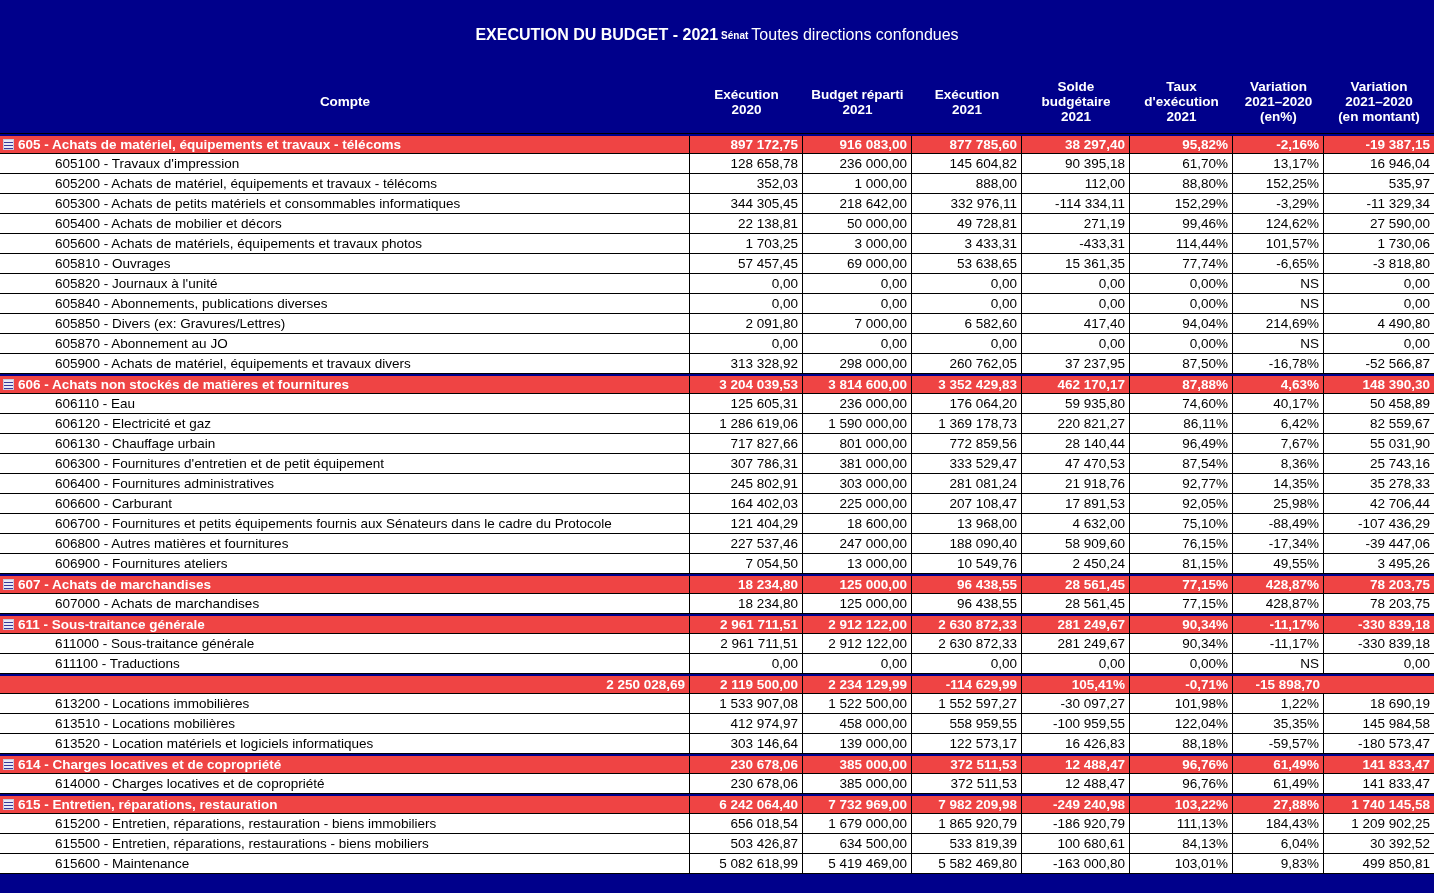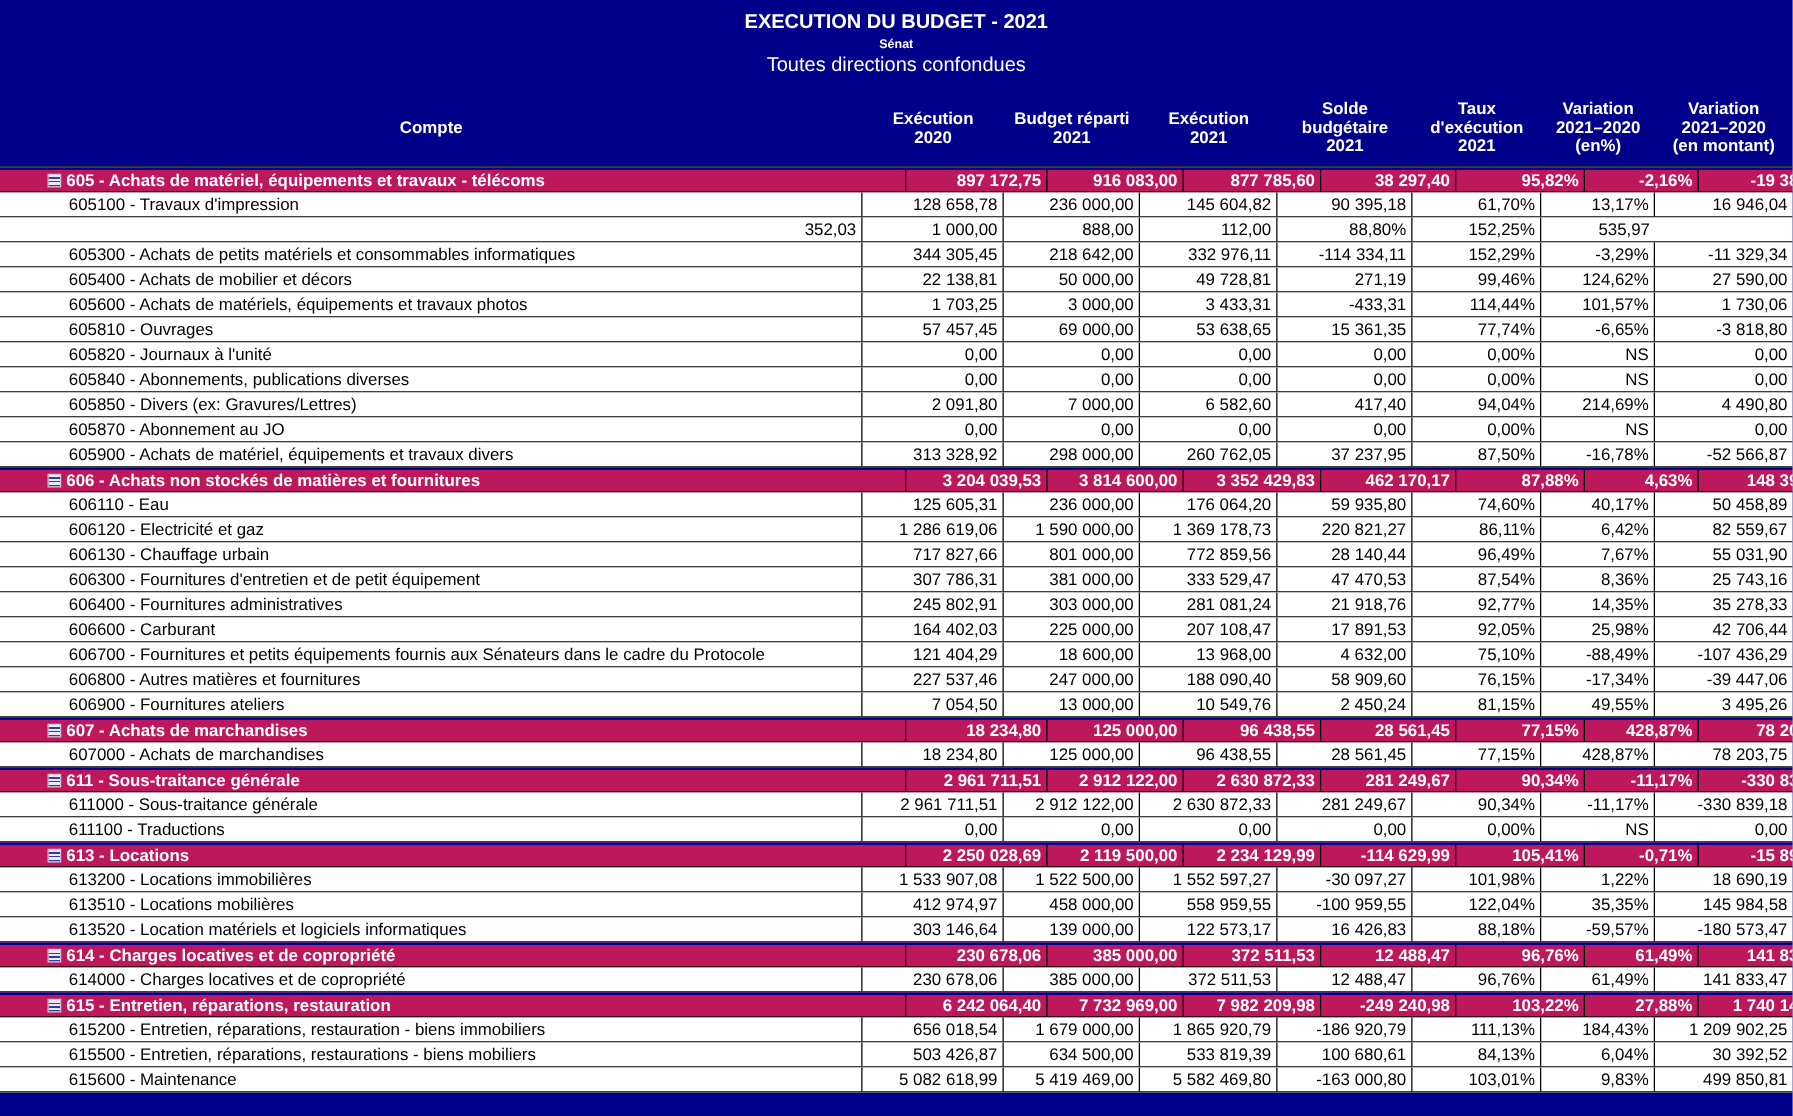--- a/index.html
+++ b/index.html
@@ -6,21 +6,21 @@
   html,body { width:1434px; height:893px; }
   body {
     font-family: "Liberation Sans", sans-serif;
     background:#00008B;
     overflow:hidden;
   }
   #sheet { width:1434px; height:893px; background:#00008B; }
 
   
   #titleblock {
-    height:70px; display:flex; flex-direction:column;
+    height:70px; display:flex; flex-direction:row;
     align-items:center; justify-content:center; gap:3px;
     color:#fff; text-align:center;
   }
   #title-line1 { font-size:16px; font-weight:bold; }
   #title-line2 { font-size:10px; font-weight:bold; }
   #title-line3 { font-size:16px; font-weight:normal; }
 
   
   .grid-row {
     display:grid;
@@ -29,21 +29,21 @@
   #colheaders { height:63px; color:#fff; }
   #colheaders .hcell {
     display:flex; align-items:center; justify-content:center;
     font-weight:bold; font-size:13.5px; line-height:15px;
     text-align:center; white-space:pre-line;
   }
 
   
   #tbody { background:#fff; border-top:1px solid #000; }
   .row { height:20px; background:#fff; border-bottom:1px solid #000; }
-  .row.section { background:#be185d; border-top:2px solid #00008B;padding-left:35px; }
+  .row.section { background:#ef4444; border-top:2px solid #00008B; }
   .cell {
     border-right:1px solid #000;
     font-size:13.5px; line-height:17px;
     display:flex; align-items:center;
     white-space:nowrap; overflow:hidden;
     color:#000;
   }
   .cell:last-child { border-right:none; }
   .cell.label { justify-content:flex-start; padding-left:55px; }
   .cell.num   { justify-content:flex-end; padding-right:4px; }
@@ -107,20 +107,23 @@
         </div>
         <div class="cell num">128 658,78</div>
         <div class="cell num">236 000,00</div>
         <div class="cell num">145 604,82</div>
         <div class="cell num">90 395,18</div>
         <div class="cell num">61,70%</div>
         <div class="cell num">13,17%</div>
         <div class="cell num">16 946,04</div>
       </div>
       <div class="row grid-row">
+        <div class="cell label">
+          <span>605200 - Achats de matériel, équipements et travaux - télécoms</span>
+        </div>
         <div class="cell num">352,03</div>
         <div class="cell num">1 000,00</div>
         <div class="cell num">888,00</div>
         <div class="cell num">112,00</div>
         <div class="cell num">88,80%</div>
         <div class="cell num">152,25%</div>
         <div class="cell num">535,97</div>
       </div>
       <div class="row grid-row">
         <div class="cell label">
@@ -407,24 +410,20 @@
         </div>
         <div class="cell num">0,00</div>
         <div class="cell num">0,00</div>
         <div class="cell num">0,00</div>
         <div class="cell num">0,00</div>
         <div class="cell num">0,00%</div>
         <div class="cell num">NS</div>
         <div class="cell num">0,00</div>
       </div>
       <div class="row grid-row section">
-        <div class="cell label">
-          <span class="collapse-icon"></span>
-          <span>613 - Locations</span>
-        </div>
         <div class="cell num">2 250 028,69</div>
         <div class="cell num">2 119 500,00</div>
         <div class="cell num">2 234 129,99</div>
         <div class="cell num">-114 629,99</div>
         <div class="cell num">105,41%</div>
         <div class="cell num">-0,71%</div>
         <div class="cell num">-15 898,70</div>
       </div>
       <div class="row grid-row">
         <div class="cell label">

